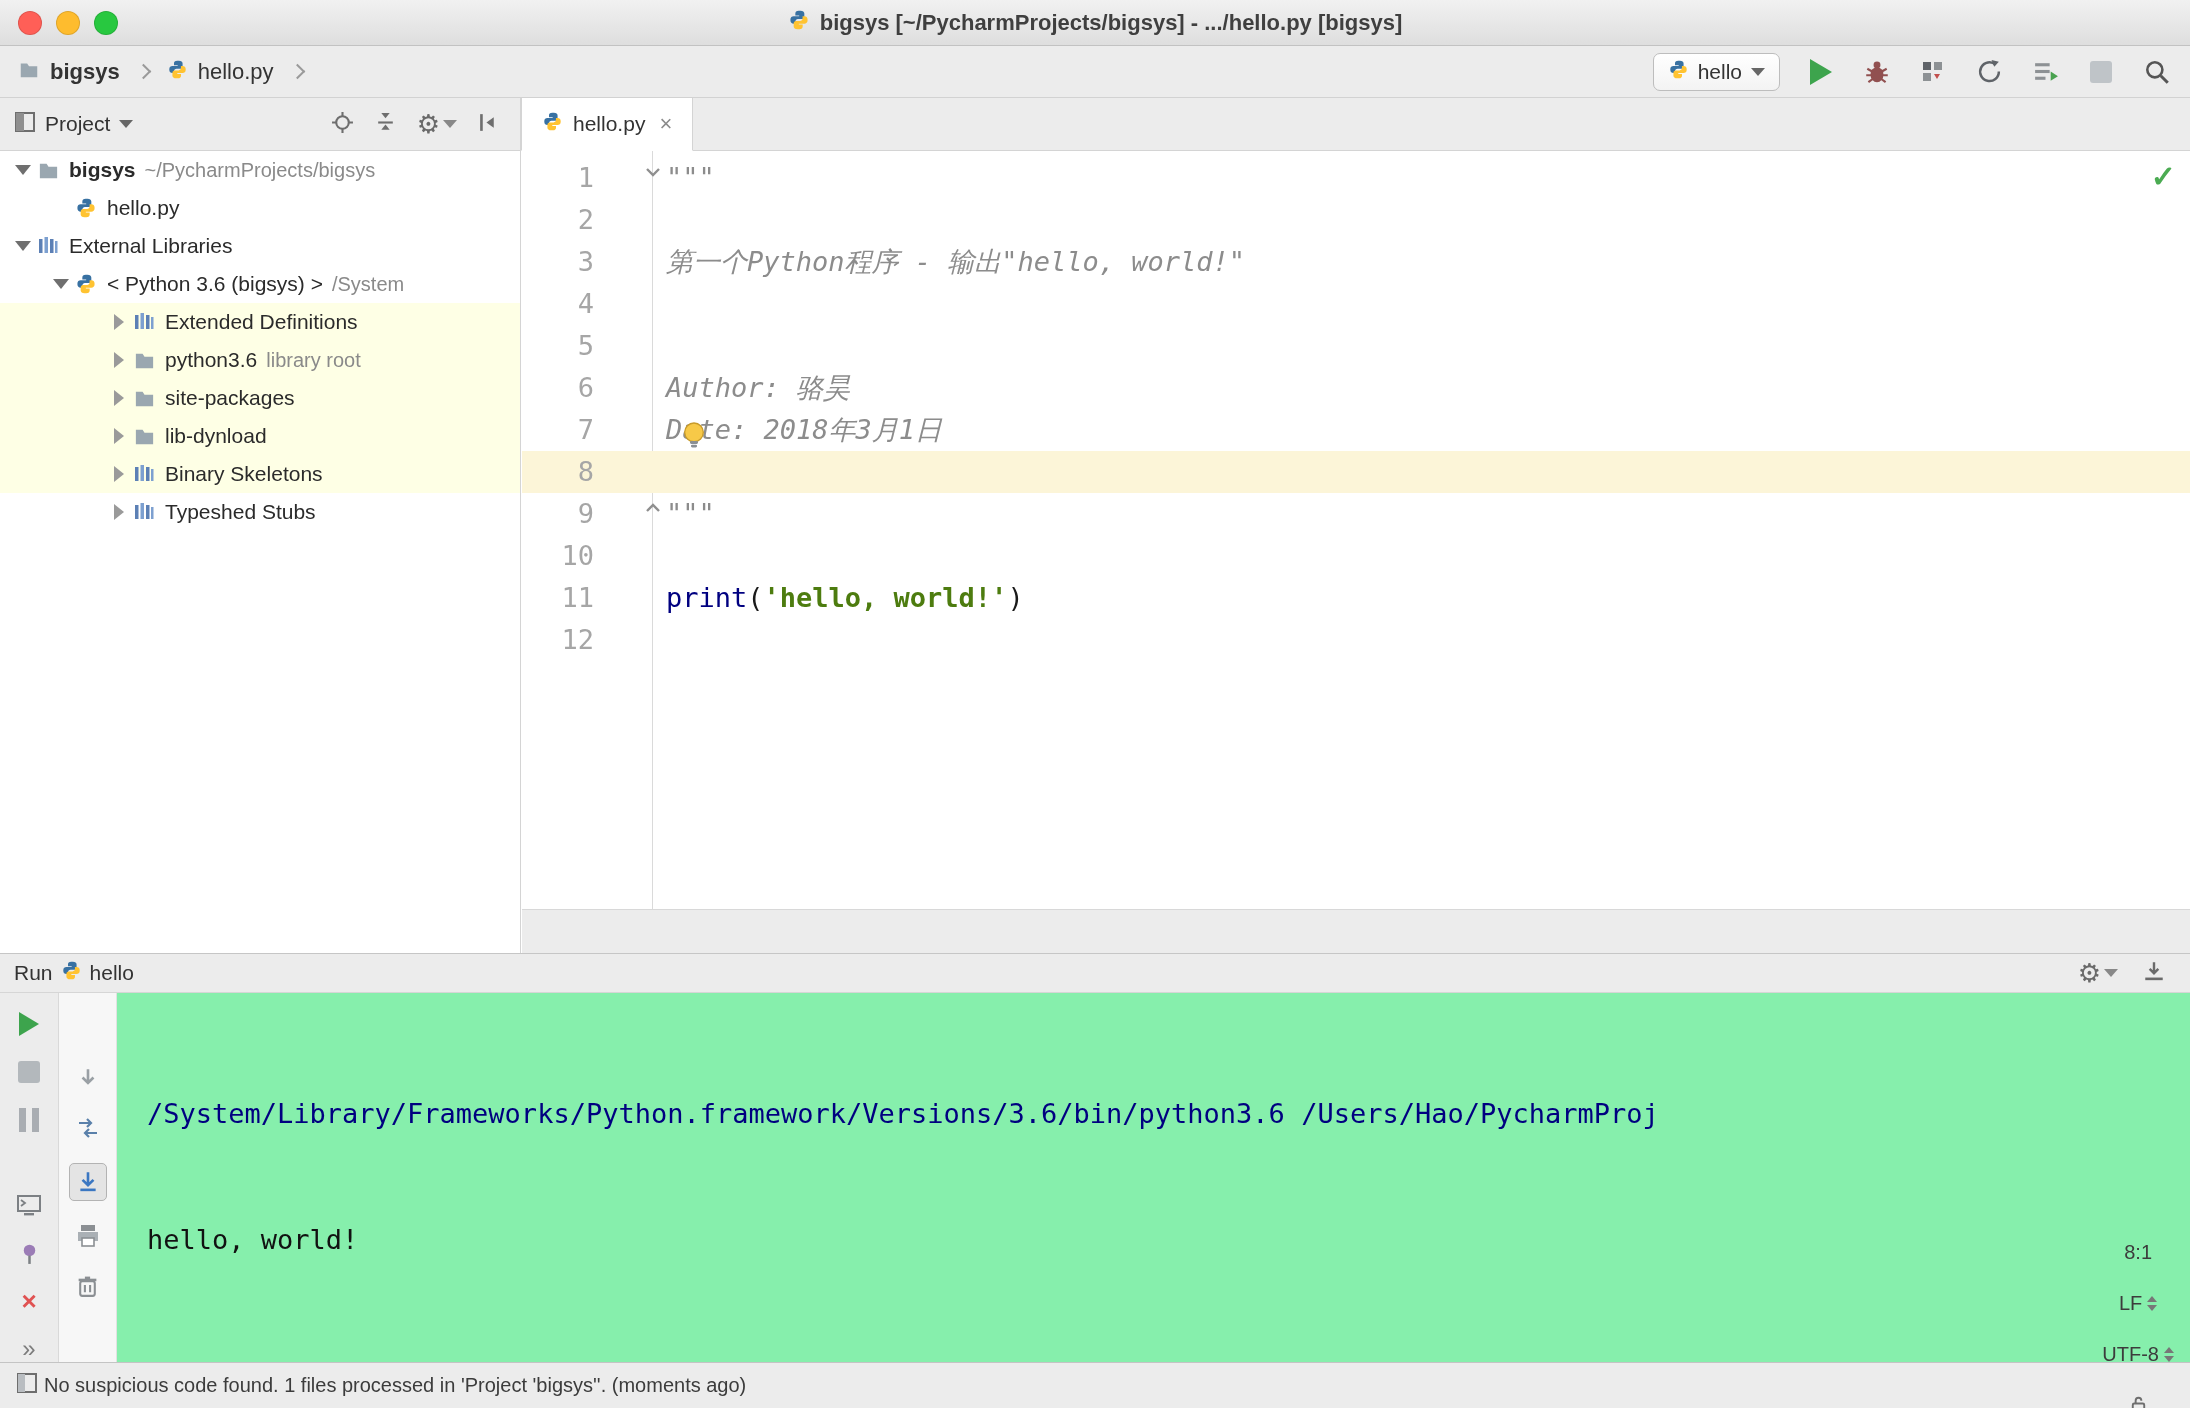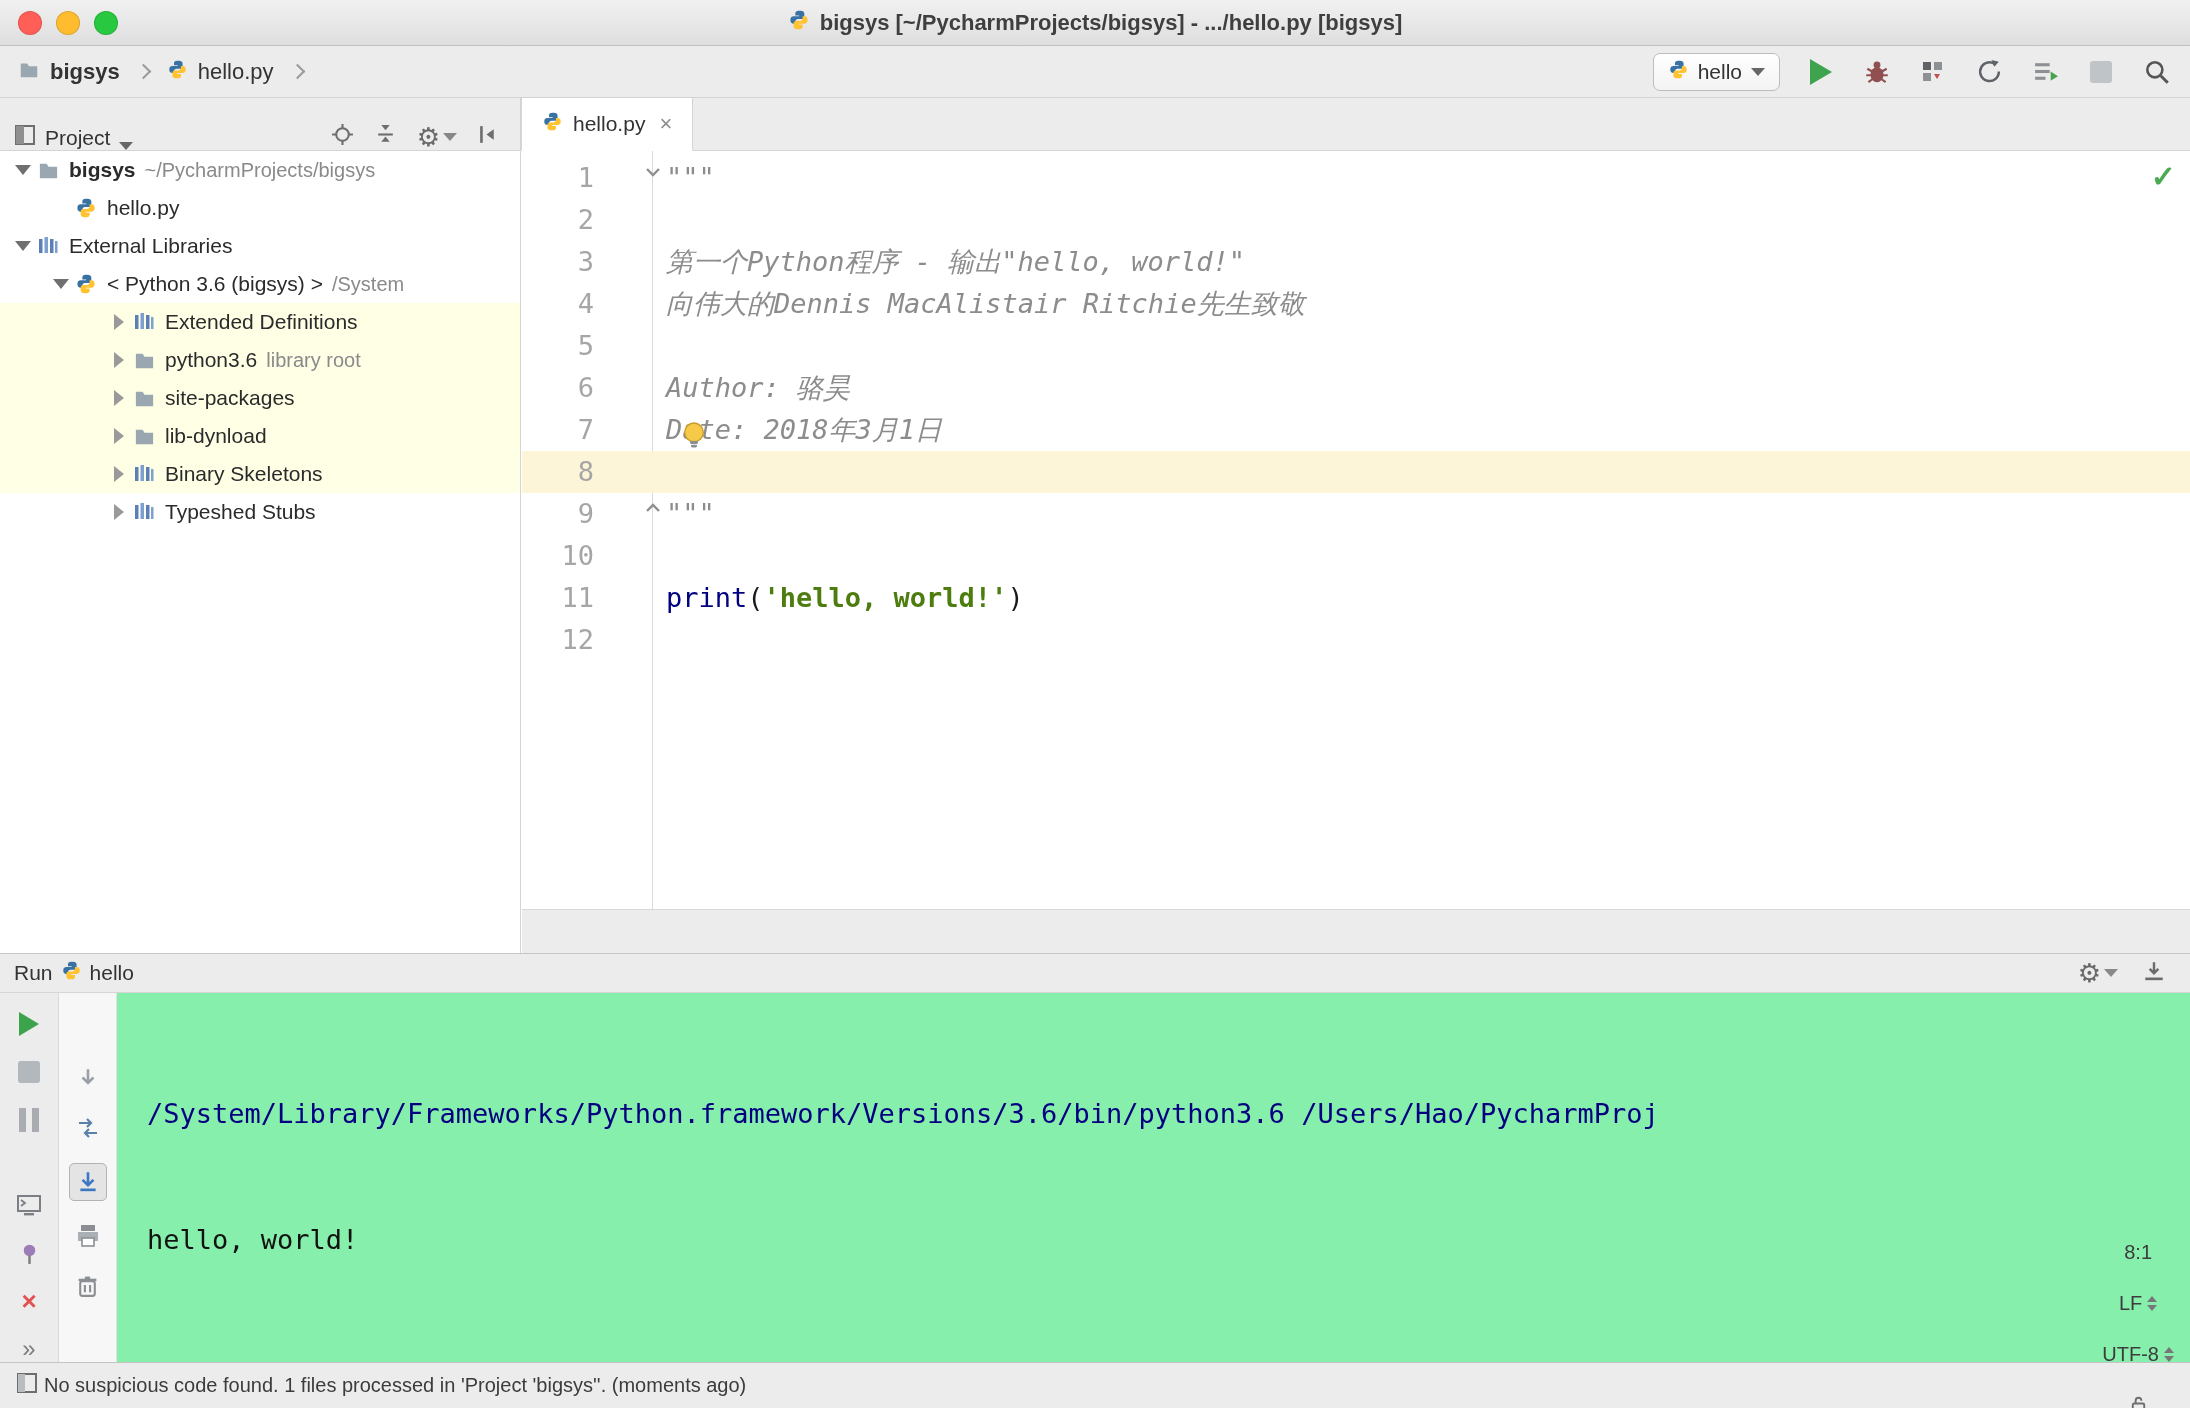--- a/index.html
+++ b/index.html
@@ -27,21 +27,21 @@
   .runconfig { display:flex; align-items:center; gap:9px; background:linear-gradient(#ffffff,#f3f3f3);
     border:1px solid #bdbdbd; border-radius:7px; height:38px; padding:0 14px; font-size:21px; }
   .caret-down { width:0; height:0; border-left:7px solid transparent; border-right:7px solid transparent;
     border-top:8px solid #666; }
   .icbtn { display:inline-flex; align-items:center; justify-content:center; width:30px; height:30px; }
   .play-tri { width:0; height:0; border-left:22px solid #3da44d; border-top:13px solid transparent; border-bottom:13px solid transparent; }
   .stop-sq { width:22px; height:22px; background:#bfc4c8; border-radius:3px; }
 
   
   .topstrip { position:absolute; top:98px; left:0; right:0; height:53px; background:#ececec; border-bottom:1px solid #d4d4d4; display:flex; }
-  .proj-header { width:521px; flex:none; border-right:1px solid #d4d4d4; display:flex; align-items:flex-end; padding:0 14px; gap:9px; }
+  .proj-header { width:521px; flex:none; border-right:1px solid #d4d4d4; display:flex; align-items:center; padding:0 14px; gap:9px; }
   .proj-title { font-size:21px; color:#333; }
   .proj-icons { margin-left:auto; display:flex; align-items:center; gap:20px; padding-right:6px; }
   .tabbar { flex:1; display:flex; align-items:stretch; }
   .tab { display:flex; align-items:center; gap:10px; background:#fff; border-left:1px solid #d4d4d4;
     border-right:1px solid #d4d4d4; padding:0 20px; font-size:21px; margin-bottom:-1px; border-bottom:1px solid #fff; }
   .tab-close { font-size:22px; color:#8b8b8b; margin-left:4px; }
   .tab-close::before { content:"×"; }
 
   
   .project-panel { position:absolute; top:151px; left:0; width:521px; height:802px; background:#fff;
@@ -376,21 +376,20 @@
       <div class="eline">
           <span class="ln">2</span>
           <span class="lc"></span>
         </div>
       <div class="eline">
           <span class="ln">3</span>
           <span class="lc"><span class="doc">第一个Python程序 - 输出"hello, world!"</span></span>
         </div>
       <div class="eline">
           <span class="ln">4</span>
-          <span class="lc"><span class="doc">向伟大的Dennis MacAlistair Ritchie先生致敬</span></span>
         </div>
       <div class="eline">
           <span class="ln">5</span>
           <span class="lc"></span>
         </div>
       <div class="eline">
           <span class="ln">6</span>
           <span class="lc"><span class="doc">Author: 骆昊</span></span>
         </div>
       <div class="eline">

